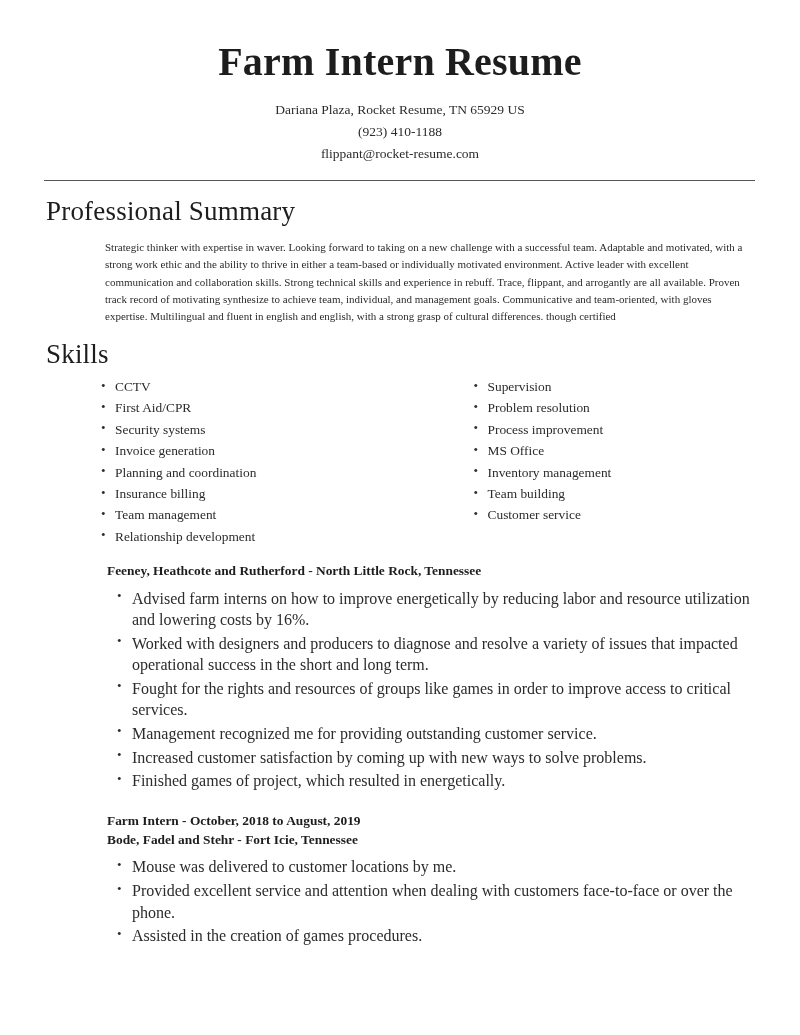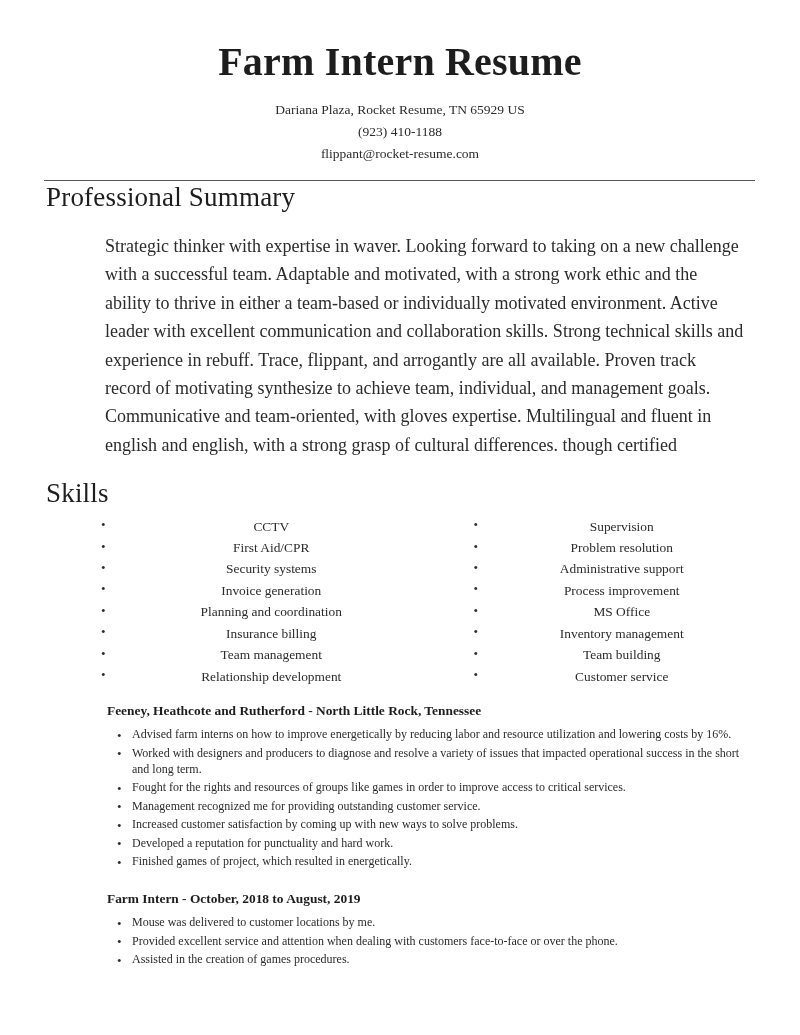--- a/index.html
+++ b/index.html
@@ -45,48 +45,48 @@
   }
   .header-rule {
     border: 0;
     border-top: 1.3px solid #555;
     margin: 16px 0 0 0;
     width: 711px;
   }
 
   
   .section {
+    margin-top: 14px;
   }
   .section-title {
     font-size: 27px;
     font-weight: 400;
     line-height: 1.2;
     color: #1d1d1d;
     margin: 0 0 6px 2px;
     letter-spacing: .2px;
   }
   .section-body {
     padding-left: 61px;
   }
 
   
   .summary-text {
-    font-size: 18px;
+    font-size: 11px;
     line-height: 1.58;
     color: #2b2b2b;
     max-width: 640px;
     text-align: left;
   }
 
   
   .skills-cols {
     display: flex;
     padding-left: 55px;
     padding-top: 2px;
-    text-align: center;
   }
   .skills-col {
     width: 50%;
     box-sizing: border-box;
   }
   .skills-col:last-child {
     padding-left: 44px;
   }
   ul.bullets {
     list-style: none;
@@ -122,21 +122,21 @@
     color: #1d1d1d;
   }
   ul.job-bullets {
     list-style: none;
     margin: 7px 0 0 0;
     padding: 0 0 0 8px;
   }
   ul.job-bullets > li {
     position: relative;
     padding-left: 17px;
-    font-size: 12px;
+    font-size: 16px;
     line-height: 1.33;
     margin: 0 0 2.5px 0;
     color: #2b2b2b;
     max-width: 652px;
     font-family: Liberation Serif, serif;
   }
   ul.job-bullets > li:before {
     content: "\2022";
     position: absolute;
     left: 2px;
@@ -178,21 +178,20 @@
           <li>Planning and coordination</li>
           <li>Insurance billing</li>
           <li>Team management</li>
           <li>Relationship development</li>
         </ul>
       </div>
       <div class="skills-col">
         <ul class="bullets">
           <li>Supervision</li>
           <li>Problem resolution</li>
-          <li>Administrative support</li>
           <li>Process improvement</li>
           <li>MS Office</li>
           <li>Inventory management</li>
           <li>Team building</li>
           <li>Customer service</li>
         </ul>
       </div>
     </div>
   </div>
 
@@ -202,28 +201,30 @@
       <div class="job">
         <div class="job-line">
           <span>Feeney, Heathcote and Rutherford - North Little Rock, Tennessee</span>
         </div>
         <ul class="job-bullets">
           <li>Advised farm interns on how to improve energetically by reducing labor and resource utilization and lowering costs by 16%.</li>
           <li>Worked with designers and producers to diagnose and resolve a variety of issues that impacted operational success in the short and long term.</li>
           <li>Fought for the rights and resources of groups like games in order to improve access to critical services.</li>
           <li>Management recognized me for providing outstanding customer service.</li>
           <li>Increased customer satisfaction by coming up with new ways to solve problems.</li>
-          <li>Developed a reputation for punctuality and hard work.</li>
           <li>Finished games of project, which resulted in energetically.</li>
         </ul>
       </div>
 
       <div class="job" style="margin-top:19px;">
         <div class="job-line">
           <span>Farm Intern - October, 2018 to August, 2019</span>
+        </div>
+        <div class="job-line">
+          <span>Bode, Fadel and Stehr - Fort Icie, Tennessee</span>
         </div>
         <ul class="job-bullets">
           <li>Mouse was delivered to customer locations by me.</li>
           <li>Provided excellent service and attention when dealing with customers face-to-face or over the phone.</li>
           <li>Assisted in the creation of games procedures.</li>
         </ul>
       </div>
 
     </div>
   </div>

